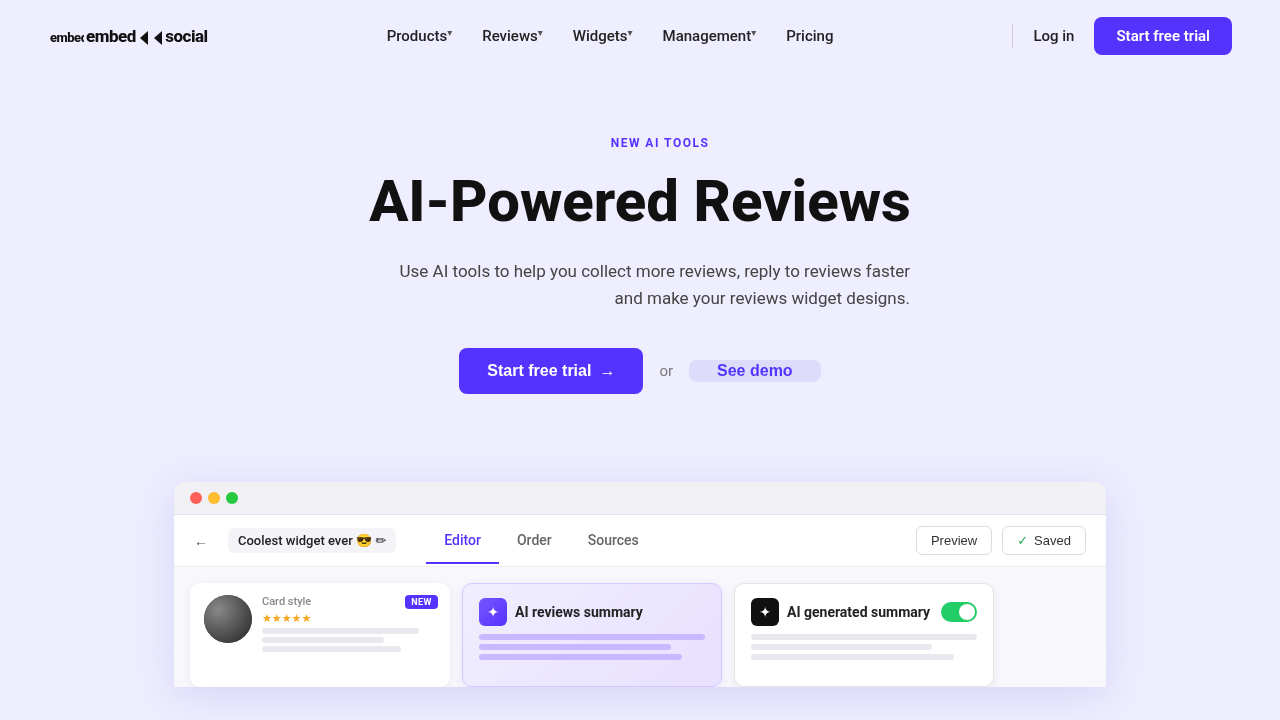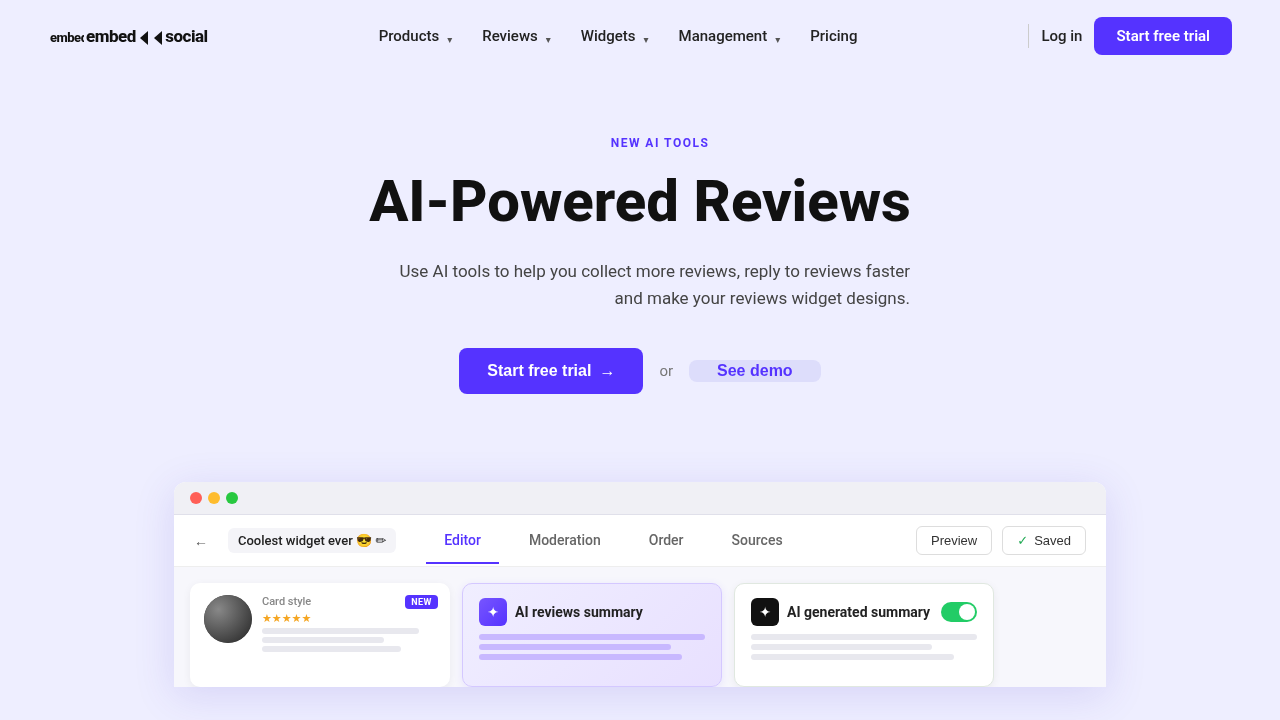--- a/index.html
+++ b/index.html
@@ -35,38 +35,38 @@
       margin-right: 2px;
     }
     .nav-links {
       display: flex;
       align-items: center;
       gap: 6px;
       list-style: none;
     }
     .nav-links li a {
       display: flex;
-      align-items: flex-end;
-      gap: 8px;
+      align-items: flex-start;
+      gap: 0;
       text-decoration: none;
       color: #222;
       font-size: 15px;
       font-weight: 500;
       padding: 6px 12px;
       border-radius: 6px;
       transition: background 0.15s;
     }
     .chevron {
       font-size: 10px;
       color: #555;
     }
     .nav-right {
       display: flex;
       align-items: center;
-      gap: 12px;
+      gap: 20px;
     }
     .nav-divider {
       width: 1px;
       height: 24px;
       background: #ccc;
     }
     .login-link {
       text-decoration: none;
       color: #222;
       font-size: 15px;
@@ -209,21 +209,21 @@
       padding: 5px 10px;
       font-size: 13px;
       font-weight: 500;
       color: #222;
       display: flex;
       align-items: center;
       gap: 8px;
     }
     .editor-tabs {
       display: flex;
-      gap: 12px;
+      gap: 0;
       margin: 0 auto 0 30px;
       text-align: center;
     }
     .editor-tab {
       padding: 14px 18px;
       font-size: 14px;
       font-weight: 500;
       color: #666;
       cursor: pointer;
       position: relative;
@@ -517,21 +517,20 @@
 
     <div class="editor-bar">
       <div class="editor-back">
         <span>←</span>
       </div>
       <div class="editor-title">
         <span>Coolest widget ever 😎 ✏</span>
       </div>
       <div class="editor-tabs">
         <div class="editor-tab active">Editor</div>
-        <div class="editor-tab">Moderation</div>
         <div class="editor-tab">Order</div>
         <div class="editor-tab">Sources</div>
       </div>
       <div class="editor-right-actions">
         <button class="btn-preview">Preview</button>
         <button class="btn-saved">
           <span class="check-icon">✓</span>
           <span>Saved</span>
         </button>
       </div>

